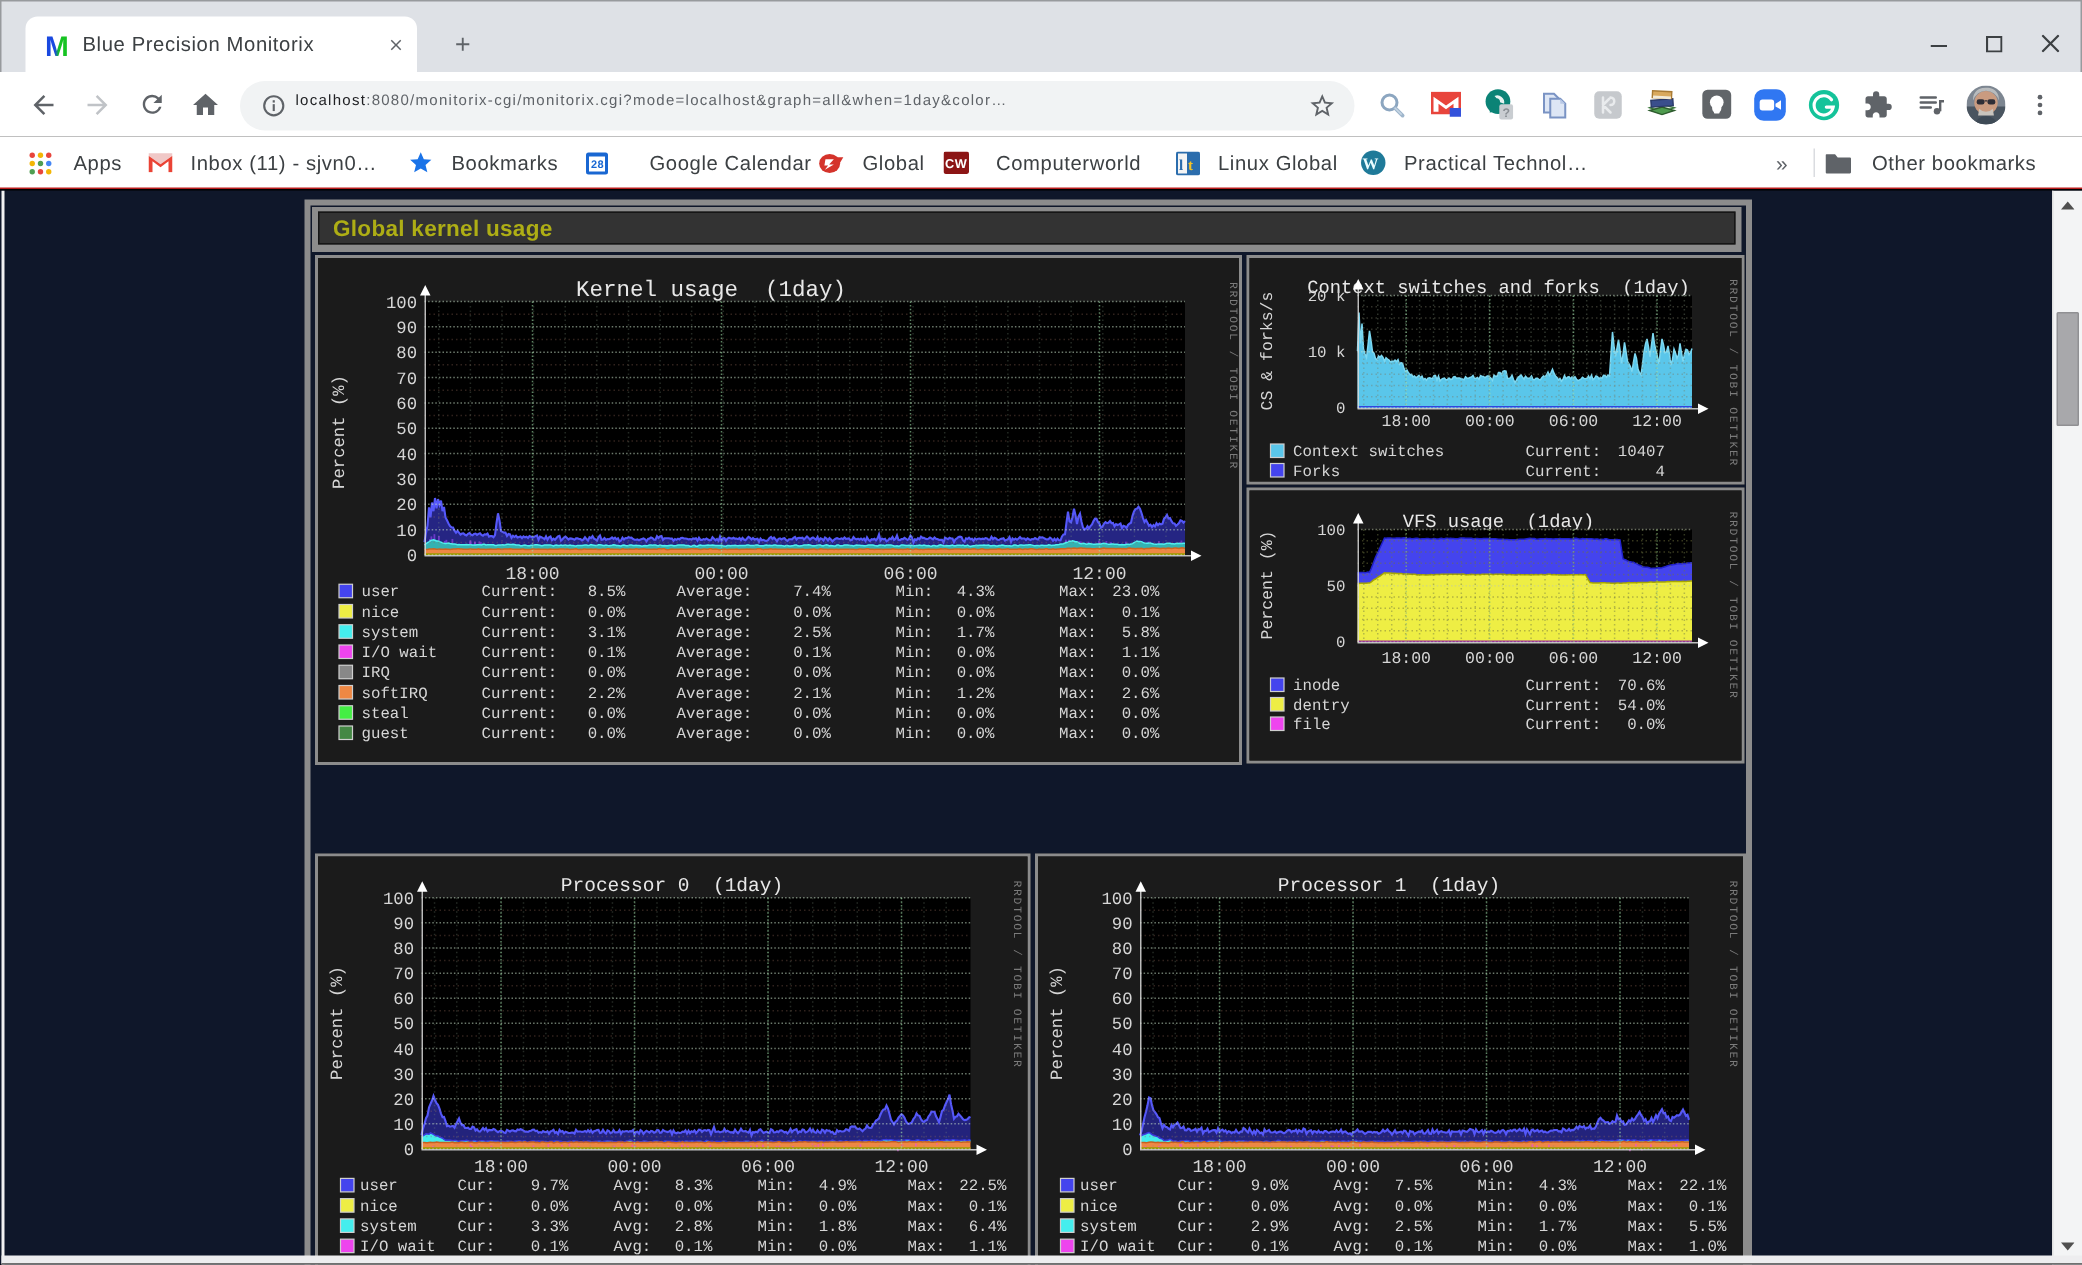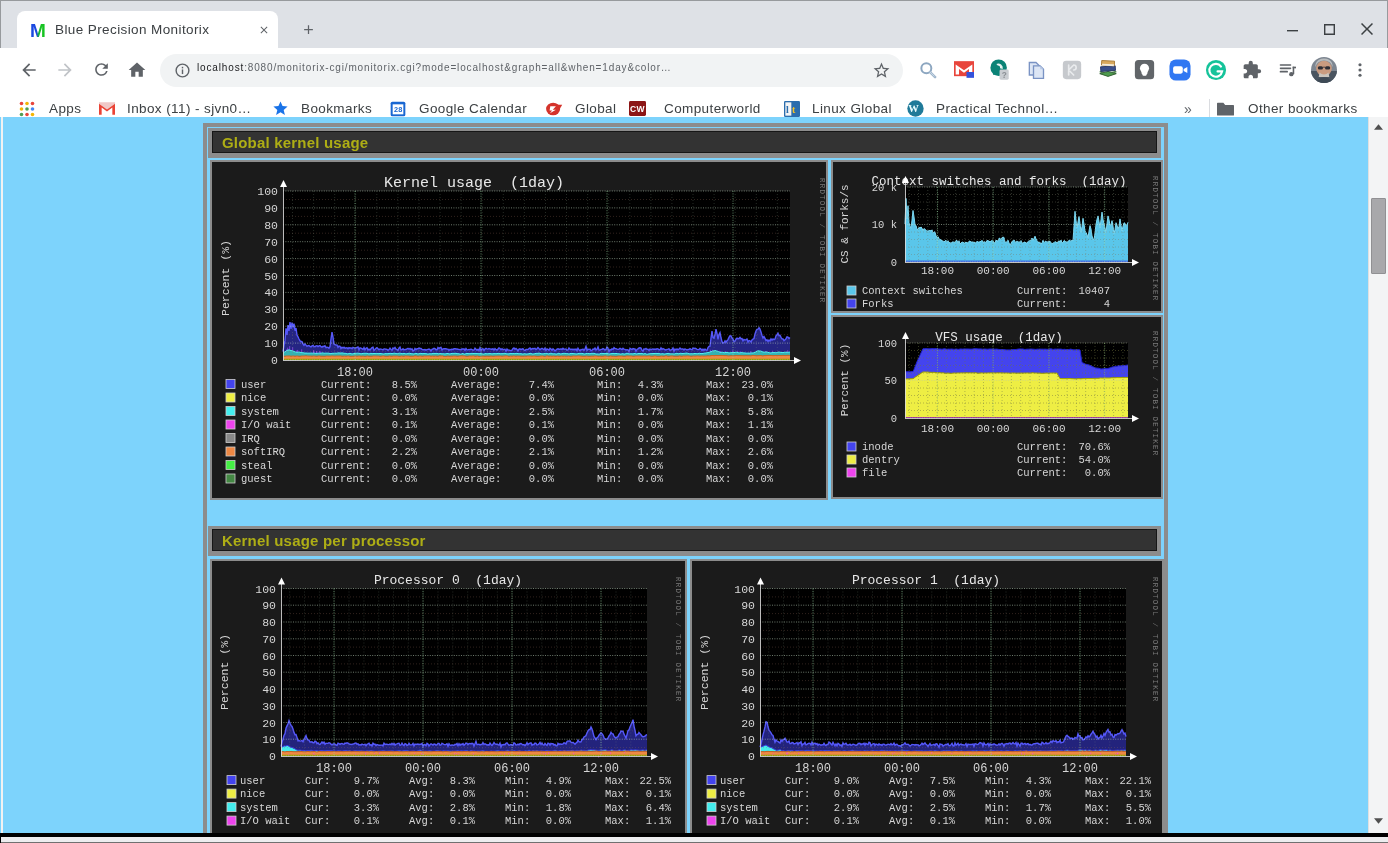--- a/index.html
+++ b/index.html
@@ -7,21 +7,21 @@
 #win{position:absolute;left:0;top:0;width:1388px;height:843px}
 #tabstrip{position:absolute;left:0;top:0;width:1388px;height:48px;background:#dee1e6;border-top:1px solid #979a9d;border-left:1px solid #979a9d;border-right:1px solid #979a9d}
 #tab{position:absolute;left:16px;top:10px;width:261px;height:38px;background:#fff;border-radius:8px 8px 0 0}
 #tabtitle{position:absolute;left:38px;top:10.5px;font-size:13.5px;letter-spacing:0.4px;color:#3c4043;white-space:nowrap}
 #toolbar{position:absolute;left:0;top:48px;width:1388px;height:43px;background:#fff}
 #pill{position:absolute;left:160px;top:6px;width:743px;height:33px;background:#f1f3f4;border-radius:17px}
 #urltext{position:absolute;left:37px;top:7.5px;font-size:10px;letter-spacing:0.85px;color:#5f6368;white-space:nowrap}
 #bookbar{position:absolute;left:0;top:91px;width:1388px;height:35px;background:#fff;border-bottom:1px solid #b91c1c}
 .bk{position:absolute;top:0;height:35px;display:flex;align-items:center;font-size:13.5px;letter-spacing:0.4px;color:#3c4043;white-space:nowrap}
 .bk svg,.bk .bicon{margin-right:12px}
-#page{position:absolute;left:0;top:117px;width:1388px;height:716px;background:#7dd3fc;overflow:hidden}
+#page{position:absolute;left:0;top:127px;width:1388px;height:716px;background:#0f172a;overflow:hidden}
 #page .wled{position:absolute;left:1px;top:0;width:2px;height:716px;background:#f2f2f2}
 #frame{position:absolute;left:203px;top:6px;width:965px;height:760px;border:4px solid #8c8c8c}
 .hdr{position:absolute;left:208px;width:953px;height:30px;background:#8c8c8c}
 .hdr .cell{position:absolute;left:4px;right:4px;top:3px;bottom:5px;background:#333;border:1px solid #161616;display:flex;align-items:center}
 .hdr .cell span{margin-left:9px;font-weight:bold;font-size:15px;color:#aeae15;letter-spacing:0.2px}
 .panel{position:absolute;border:2px solid #8c8c8c;background:#1b1b1b}
 #sbar{position:absolute;right:0;top:0;width:20px;height:716px;background:#f3f4f5;border-left:1px solid #e0e0e0}
 #sthumb{position:absolute;right:2px;top:81px;width:15px;height:76px;background:#a8a8ab;border:1px solid #909093;border-radius:1px}
 .sarrow{position:absolute;right:0;width:20px;height:18px;display:flex;align-items:center;justify-content:center}
 #hstrip{position:absolute;left:1px;top:837px;width:1387px;height:6px;background:#ededef;border-bottom:1.5px solid #707070}
@@ -225,21 +225,21 @@
           <path d="M12 2l2.9 6.6L22 9.2l-5.5 4.8 1.7 7L12 17.3 5.8 21l1.7-7L2 9.2l7.1-.6z" fill="#1a73e8"></path>
         </svg>
       <span>Bookmarks</span>
     </div>
     <div class="bk" style="left:390px">
       <svg width="16" height="16" viewBox="0 0 24 24">
           <rect x="1" y="1" width="22" height="22" rx="2.5" fill="#1967d2"></rect>
           <rect x="4" y="5" width="16" height="15" fill="#fff"></rect>
           <text x="6" y="17" font-size="11" font-weight="bold" fill="#1967d2" font-family="Liberation Sans">28</text>
         </svg>
-      <span style="margin-left:1px">Google Calendar</span>
+      <span style="margin-left:15px">Google Calendar</span>
     </div>
     <div class="bk" style="left:546px">
       <svg width="17" height="14" viewBox="0 0 24 20">
           <ellipse cx="10" cy="10" rx="10" ry="9" fill="#d4332b"></ellipse>
           <path d="M14 4h9l-7 12h-9z" fill="#d4332b"></path>
           <path d="M6 6h8l-4.5 5H14l-8.5 5 3-4H5z" fill="#fff"></path>
         </svg>
       <span>Global</span>
     </div>
     <div class="bk" style="left:629px">
@@ -615,25 +615,20 @@
           <rect x="14" y="138" width="9" height="9" fill="#EEEE44" stroke="#cfcfcf" stroke-width="0.8"></rect>
           <text x="29" y="146" font-family="'Liberation Mono',monospace" font-size="10.5" fill="#d6d6d6">dentry</text>
           <text x="184" y="146" font-family="'Liberation Mono',monospace" font-size="10.5" fill="#d6d6d6">Current:</text>
           <text x="277" y="146" text-anchor="end" font-family="'Liberation Mono',monospace" font-size="10.5" fill="#d6d6d6">54.0%</text>
           <rect x="14" y="151" width="9" height="9" fill="#EE44EE" stroke="#cfcfcf" stroke-width="0.8"></rect>
           <text x="29" y="159" font-family="'Liberation Mono',monospace" font-size="10.5" fill="#d6d6d6">file</text>
           <text x="184" y="159" font-family="'Liberation Mono',monospace" font-size="10.5" fill="#d6d6d6">Current:</text>
           <text x="277" y="159" text-anchor="end" font-family="'Liberation Mono',monospace" font-size="10.5" fill="#d6d6d6">0.0%</text>
         </svg>
       </div>
-    <div class="hdr" style="top:409px">
-        <div class="cell">
-          <span>Kernel usage per processor</span>
-        </div>
-      </div>
     <div class="panel" style="left:210px;top:442px;width:477px;height:300px">
         <svg width="473" height="290" style="display:block;background:#1b1b1b">
           <text x="236" y="23" text-anchor="middle" font-family="'Liberation Mono',monospace" font-size="13" fill="#e8e8e8">Processor 0&nbsp; (1day)</text>
           <text x="464" y="16" transform="rotate(90 464 16)" font-family="'Liberation Mono',monospace" font-size="7.5" fill="#7b7b7b" letter-spacing="1.2">RRDTOOL / TOBI OETIKER</text>
           <text x="16" y="111" transform="rotate(-90 16 111)" text-anchor="middle" font-family="'Liberation Mono',monospace" font-size="11.5" fill="#d6d6d6">Percent (%)</text>
           <text x="64" y="31.5" text-anchor="end" font-family="'Liberation Mono',monospace" font-size="11.5" fill="#d6d6d6">100</text>
           <text x="64" y="48.2" text-anchor="end" font-family="'Liberation Mono',monospace" font-size="11.5" fill="#d6d6d6">90</text>
           <text x="64" y="65.0" text-anchor="end" font-family="'Liberation Mono',monospace" font-size="11.5" fill="#d6d6d6">80</text>
           <text x="64" y="81.8" text-anchor="end" font-family="'Liberation Mono',monospace" font-size="11.5" fill="#d6d6d6">70</text>
           <text x="64" y="98.5" text-anchor="end" font-family="'Liberation Mono',monospace" font-size="11.5" fill="#d6d6d6">60</text>

